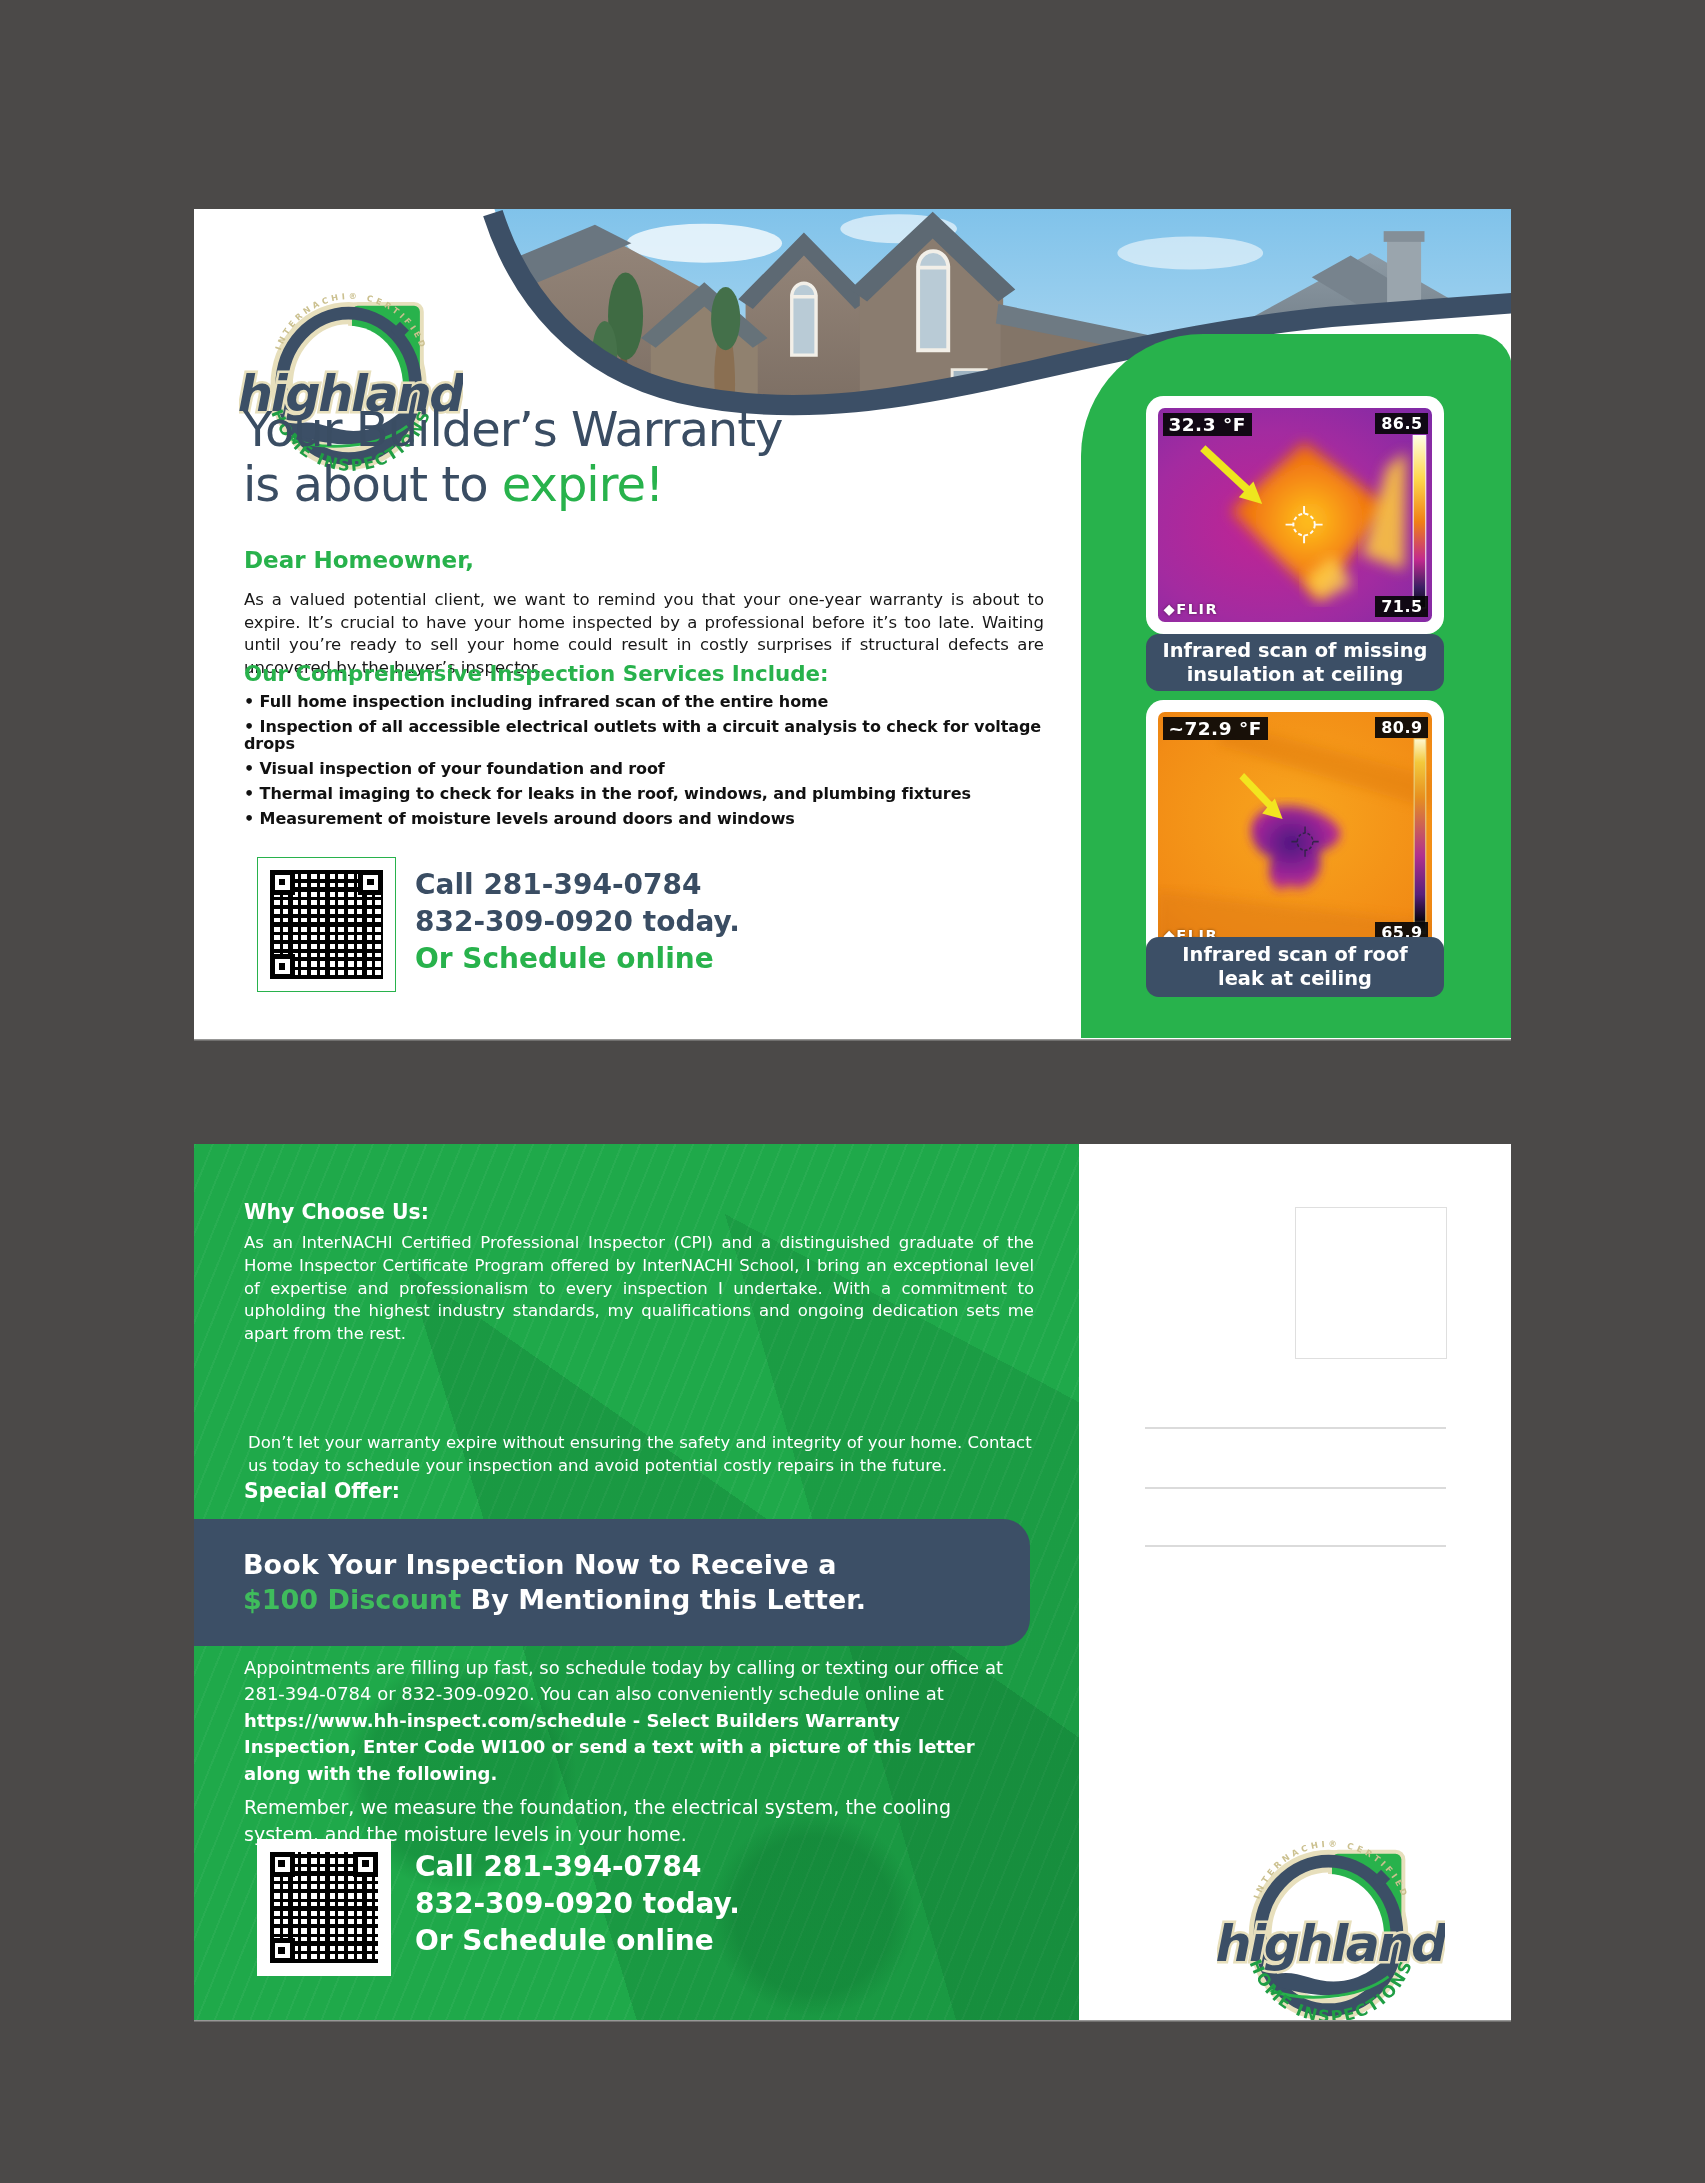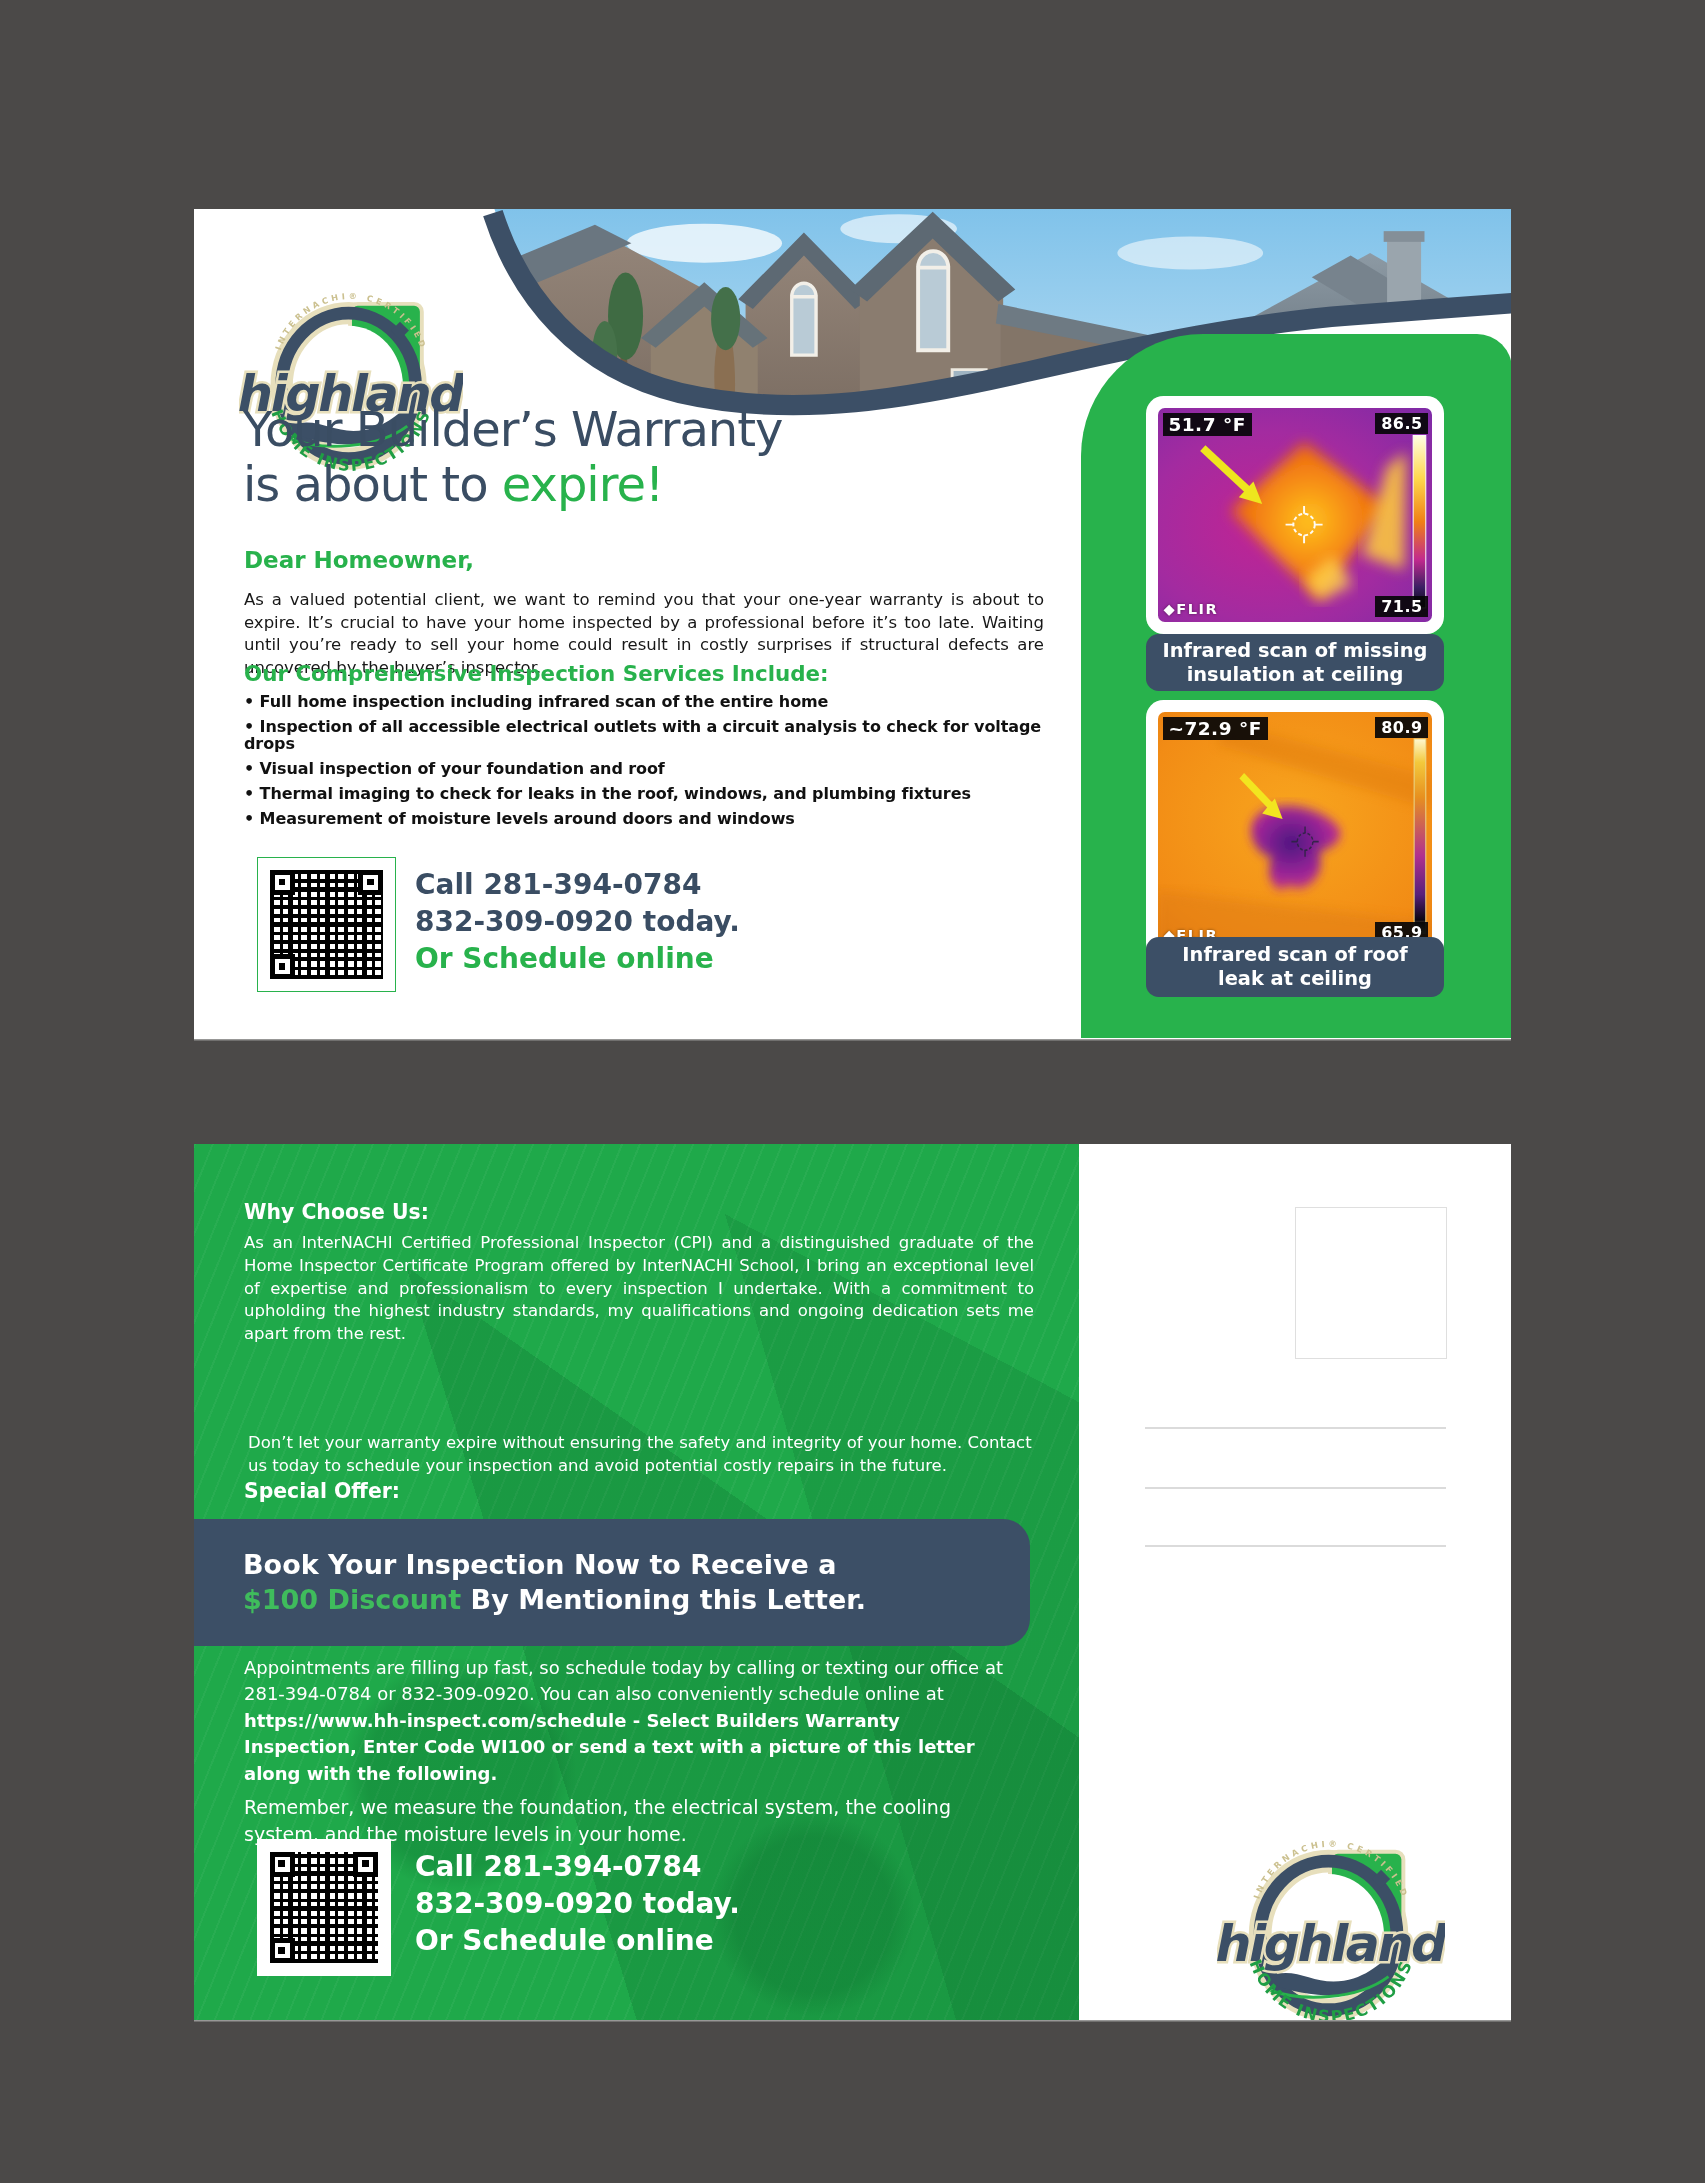--- a/index.html
+++ b/index.html
@@ -250,21 +250,21 @@
             <g stroke="#ffffff" fill="none" stroke-width="4" opacity=".95">
               <circle cx="300" cy="238" r="22" stroke-dasharray="8 5"></circle>
               <path d="M300,200 v16 M300,260 v16 M262,238 h16 M322,238 h16"></path>
             </g>
             <g>
               <line x1="92" y1="82" x2="196" y2="178" stroke="#EEE61E" stroke-width="16"></line>
               <polygon points="214,196 166,182 196,150" fill="#EEE61E"></polygon>
             </g>
             <rect x="524" y="56" width="26" height="352" fill="url(#ir1scale)" stroke="#fff" stroke-width="2"></rect>
           </svg>
-          <span class="ir-label ir-reading">51.7 °F</span>
+          <span class="ir-label ir-reading">32.3 °F</span>
           <span class="ir-label ir-max">86.5</span>
           <span class="ir-label ir-min">71.5</span>
           <span class="ir-brand">◆<span>FLIR</span></span>
         </div>
       </figure>
       <div class="ir-cap ir-cap1">
         <span>Infrared scan of missing</span>
         <span>insulation at ceiling</span>
       </div>
 

